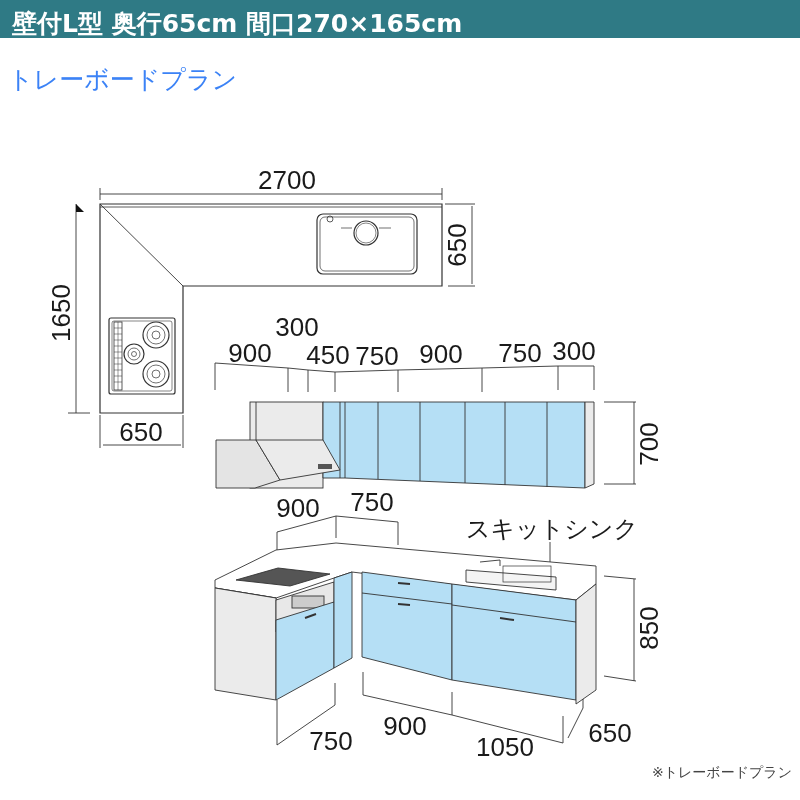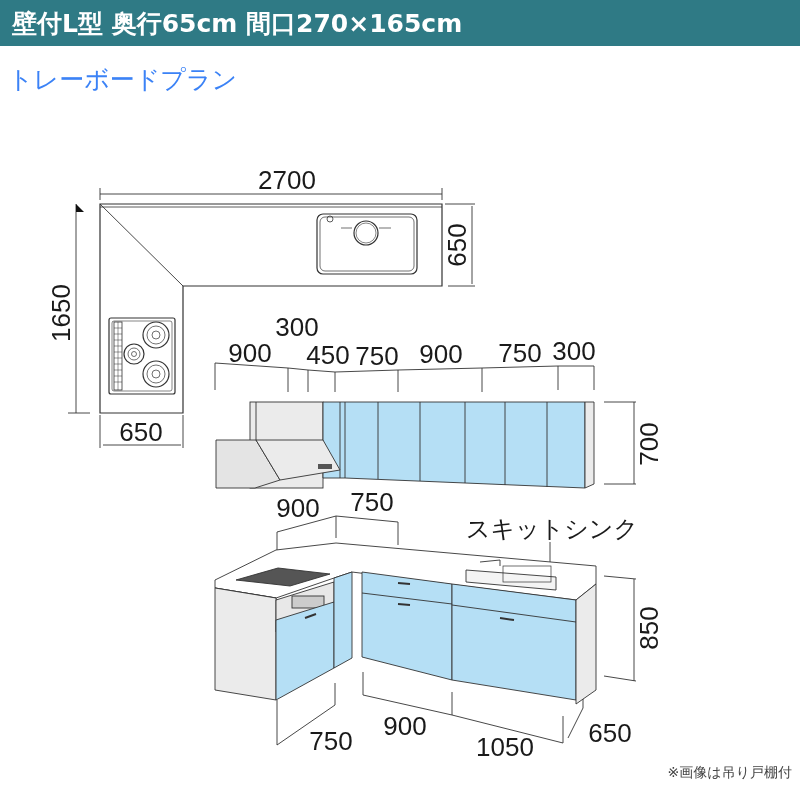--- a/index.html
+++ b/index.html
@@ -1,17 +1,17 @@
 <!DOCTYPE html>
 <html><head>
 <meta charset="utf-8">
 <style>
   html, body { margin:0; padding:0; background:#ffffff; }
   body { width:800px; height:800px; position:relative; overflow:hidden; font-family:"DejaVu Sans", sans-serif; }
-  .header { position:absolute; left:0; top:0; width:800px; height:46px; background:#2f7a85; }
+  .header { position:absolute; left:0; top:0; width:800px; height:38px; background:#2f7a85; }
   .header-title { position:absolute; left:12px; top:6px; color:#ffffff; font-size:25px; line-height:36px; font-weight:bold; letter-spacing:0; white-space:nowrap; }
   .subtitle { position:absolute; left:8px; top:62px; color:#3b82f6; font-size:25px; line-height:36px; white-space:nowrap; }
   svg.drawing { position:absolute; left:0; top:0; }
   .dim { font-family:"Liberation Sans", sans-serif; font-size:26px; fill:#1a1a1a; }
   .note { position:absolute; right:8px; top:764px; font-size:14px; color:#444; white-space:nowrap; }
   .label-sink { font-family:"DejaVu Sans", sans-serif; font-size:24px; fill:#1a1a1a; }
 </style>
 </head>
 <body>
 
@@ -179,13 +179,13 @@
     <path d="M576 600 L596 584 L596 690 L576 704 Z" fill="#ebebeb"></path>
 
     <path d="M466 570 L556 577 L556 590 L466 582 Z" fill="#f4f4f4"></path>
     <rect x="503" y="566" width="48" height="16" fill="none" stroke-width="0.7"></rect>
     <path d="M480 562 L500 560 L500 566" fill="none"></path>
 
     <path d="M236 580 L278 568 L330 574 L290 586 Z" fill="#555"></path>
   </g>
 </svg>
 
-<div class="note">※画像は吊り戸棚付</div>
+<div class="note">※トレーボードプラン</div>
 
 </body></html>

